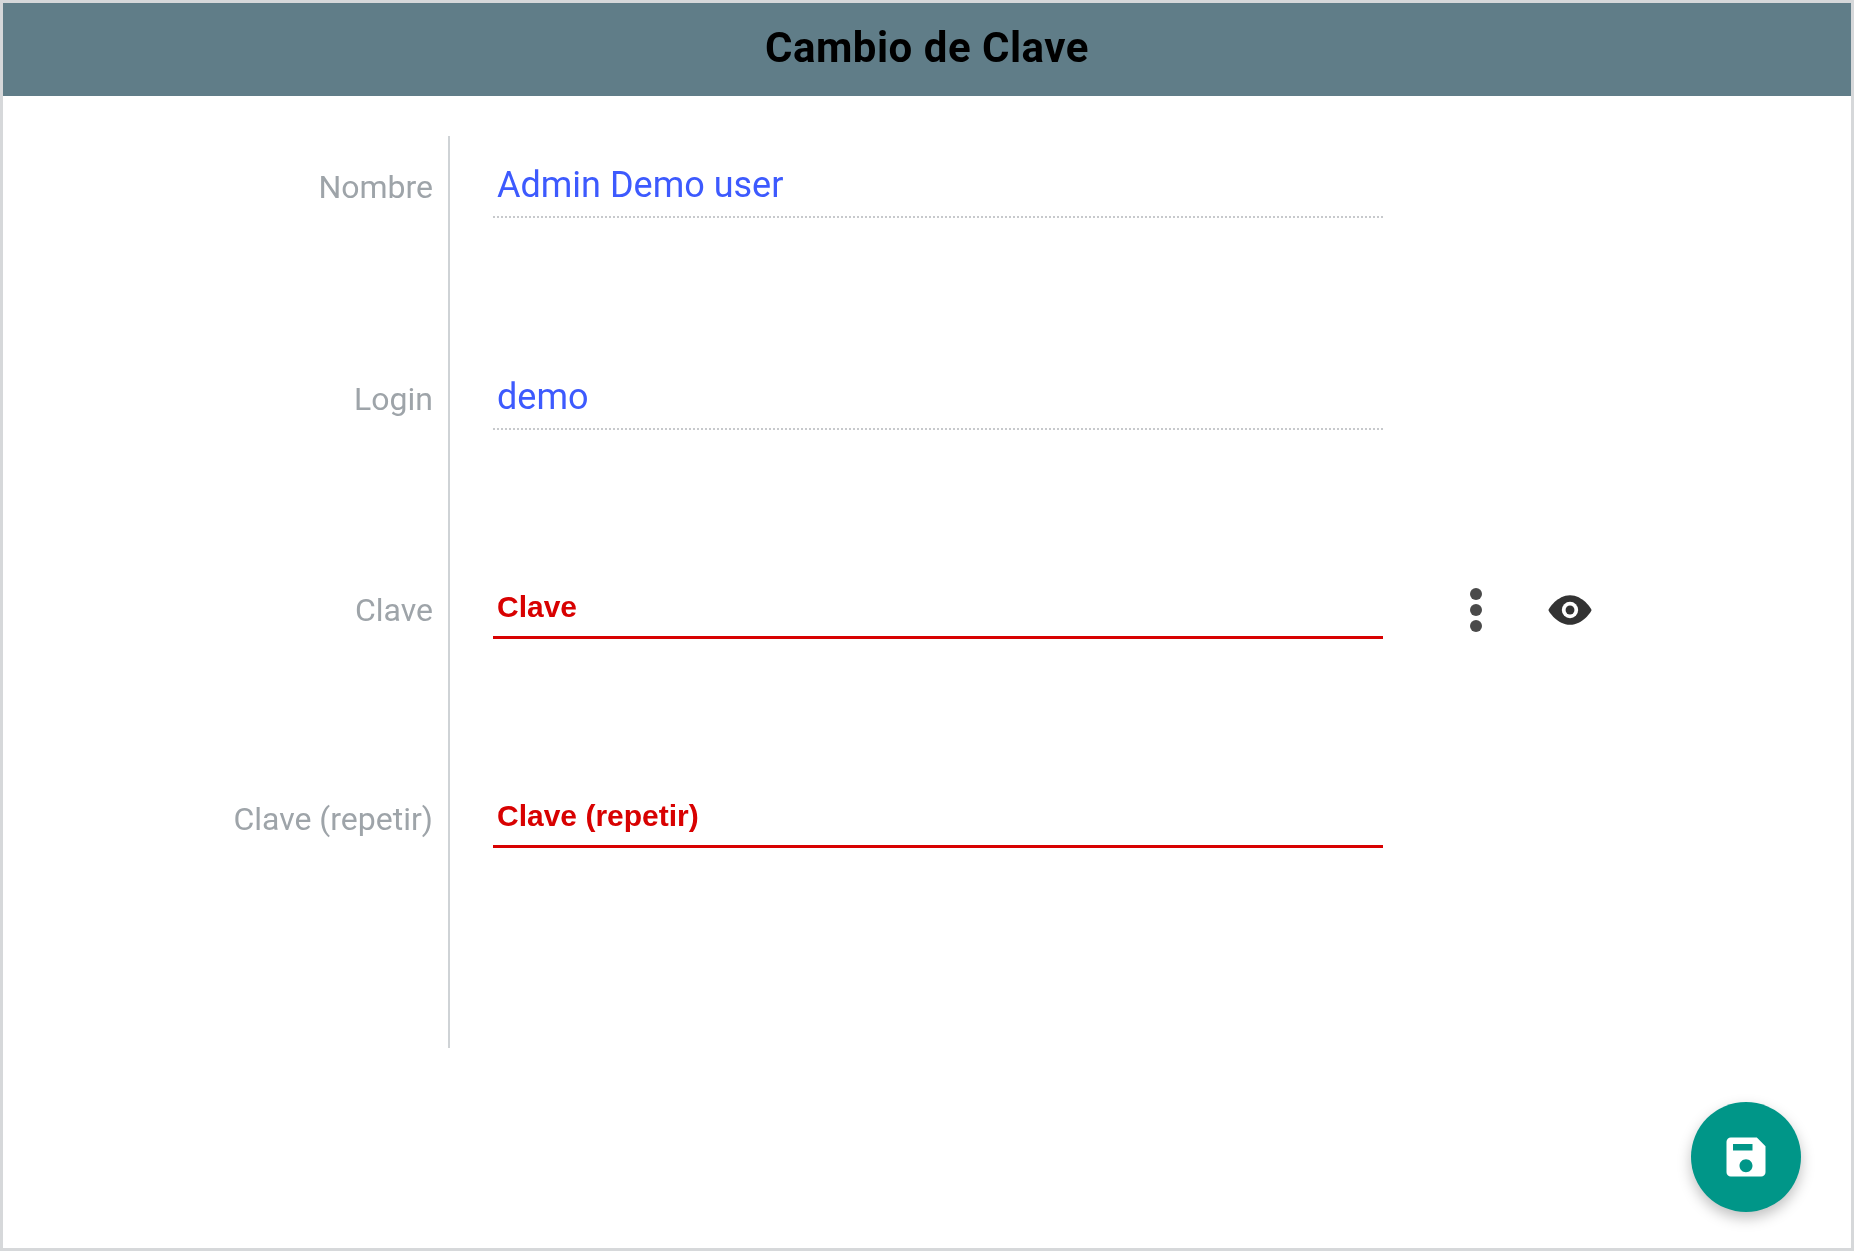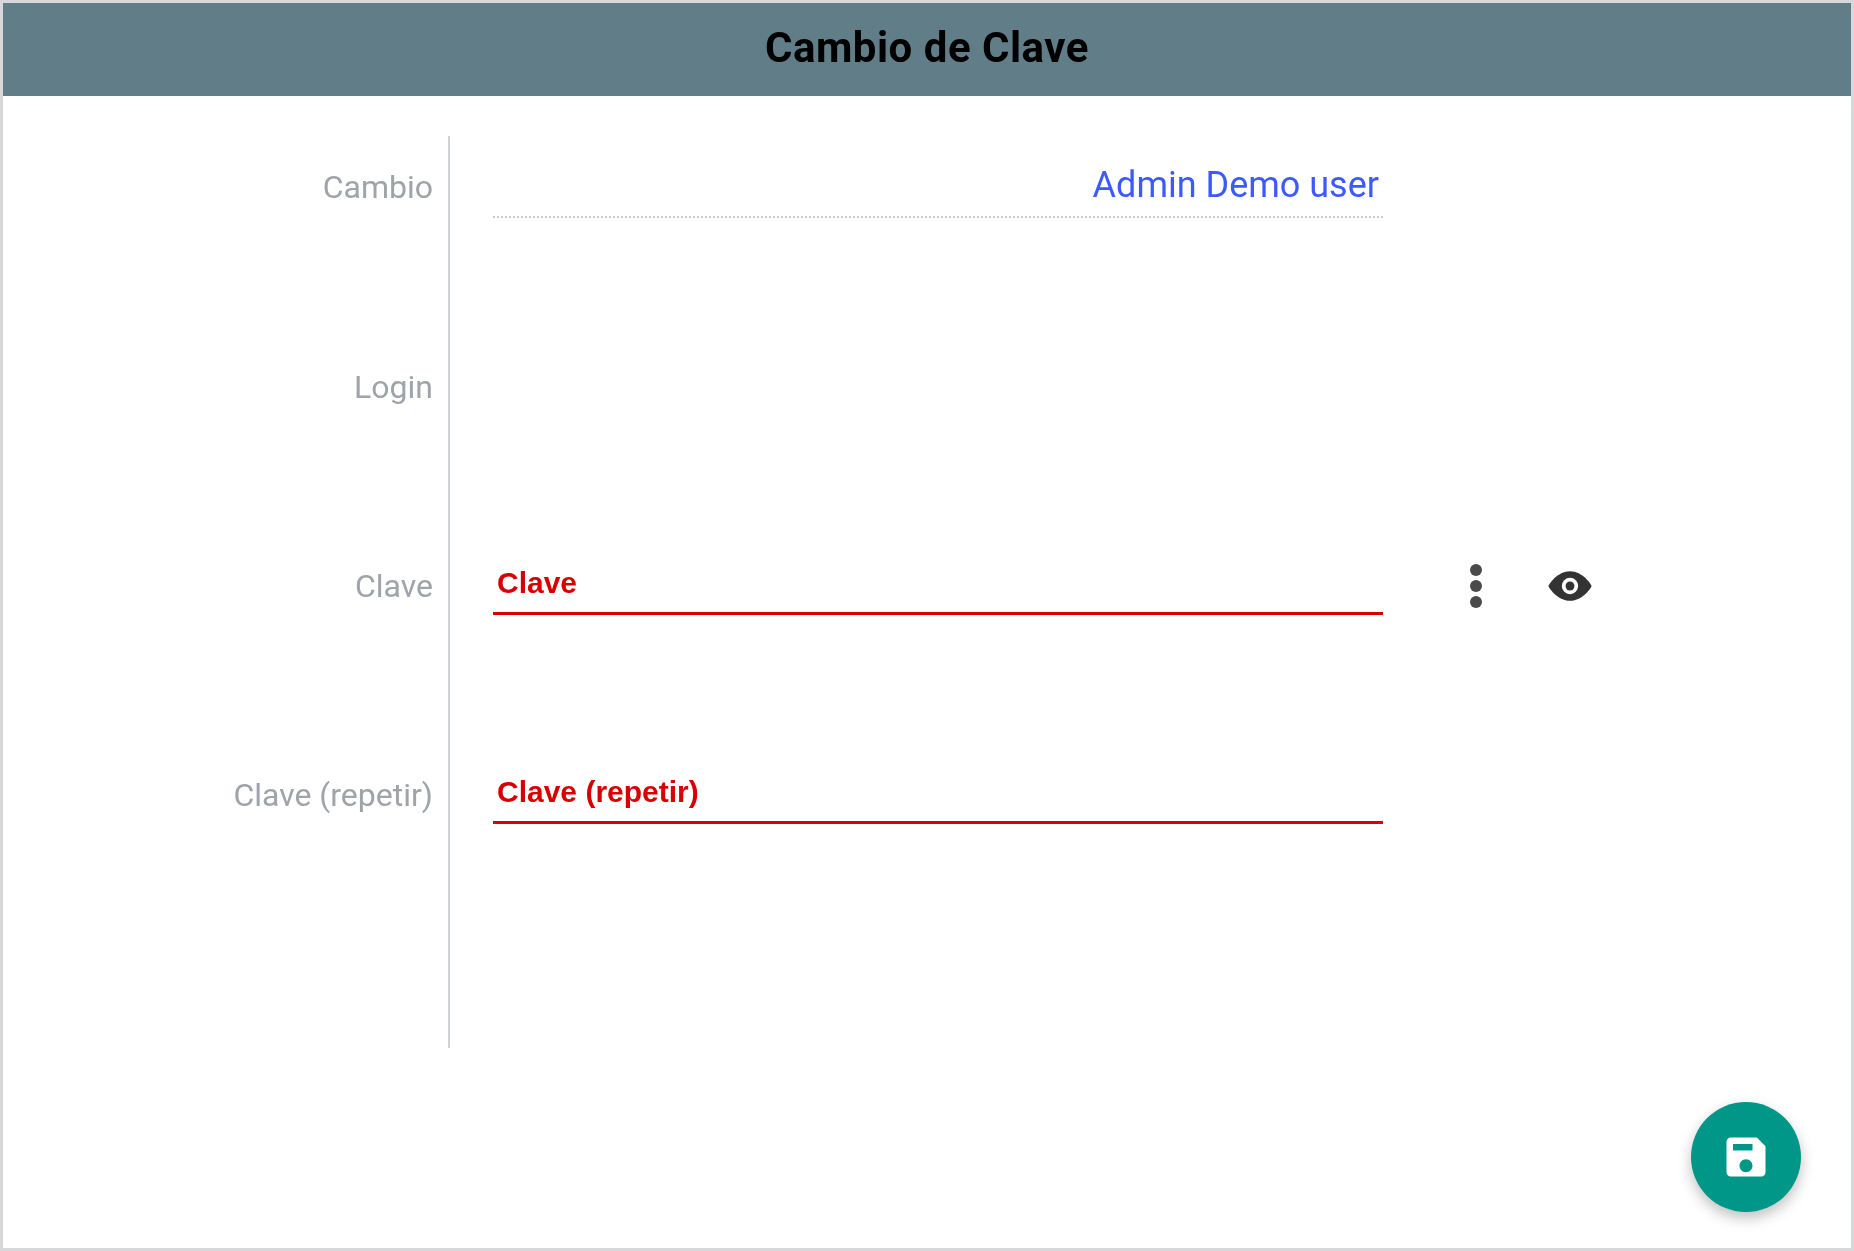--- a/index.html
+++ b/index.html
@@ -59,21 +59,20 @@
   .field-wrap {
     margin-left: 60px;
     width: 890px;
     position: relative;
   }
   .value-readonly {
     font-size: 36px;
     color: #3d5afe;
     padding: 8px 4px 10px 4px;
     border-bottom: 2px dotted #c7c9cc;
-    text-align: right;
   }
   .input-line {
     width: 100%;
     border: none;
     border-bottom: 3px solid #d80101;
     background: transparent;
     font-size: 30px;
     font-weight: 700;
     color: #d80101;
     padding: 10px 4px 12px 4px;
@@ -119,28 +118,31 @@
 <body>
 
 <div class="window">
 
   <div class="title-bar">Cambio de Clave</div>
 
   <div class="form-area">
     <div class="vline"></div>
 
     <div class="row">
-      <div class="row-label">Cambio</div>
+      <div class="row-label">Nombre</div>
       <div class="field-wrap">
         <div class="value-readonly">Admin Demo user</div>
       </div>
     </div>
 
     <div class="row">
       <div class="row-label">Login</div>
+      <div class="field-wrap">
+        <div class="value-readonly">demo</div>
+      </div>
     </div>
 
     <div class="row">
       <div class="row-label">Clave</div>
       <div class="field-wrap">
         <input class="input-line" type="password" placeholder="Clave" style="">
       </div>
       <div class="row-icons">
         <div class="icon-btn" title="more">
           <svg width="14" height="46" viewBox="0 0 14 46">

